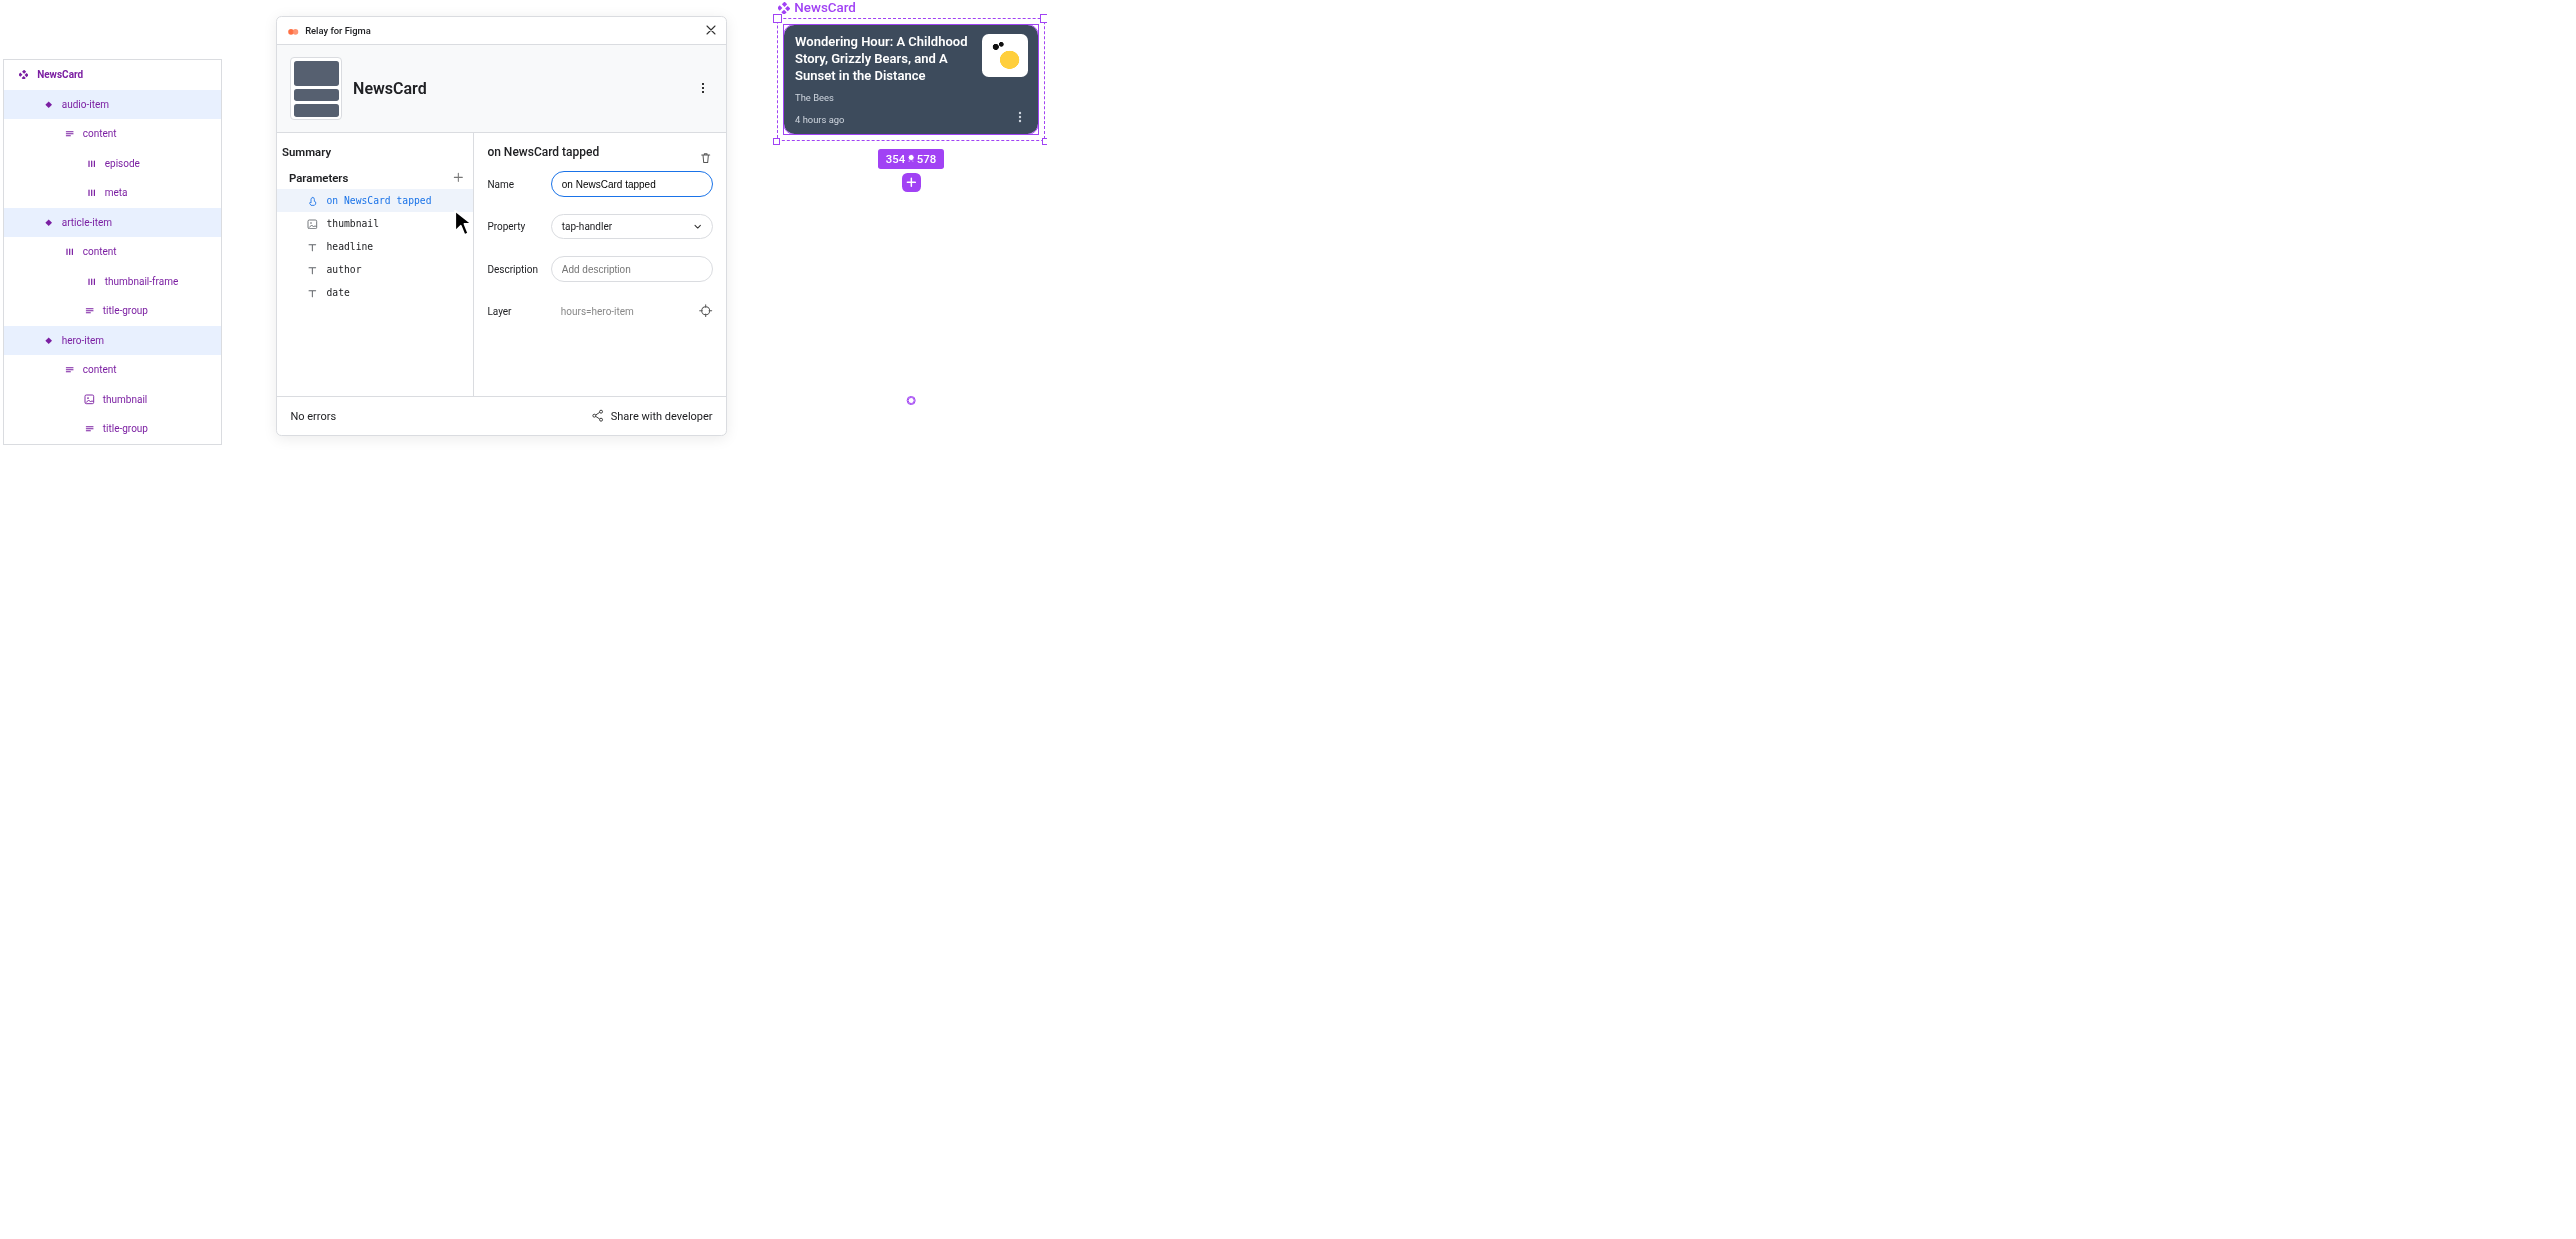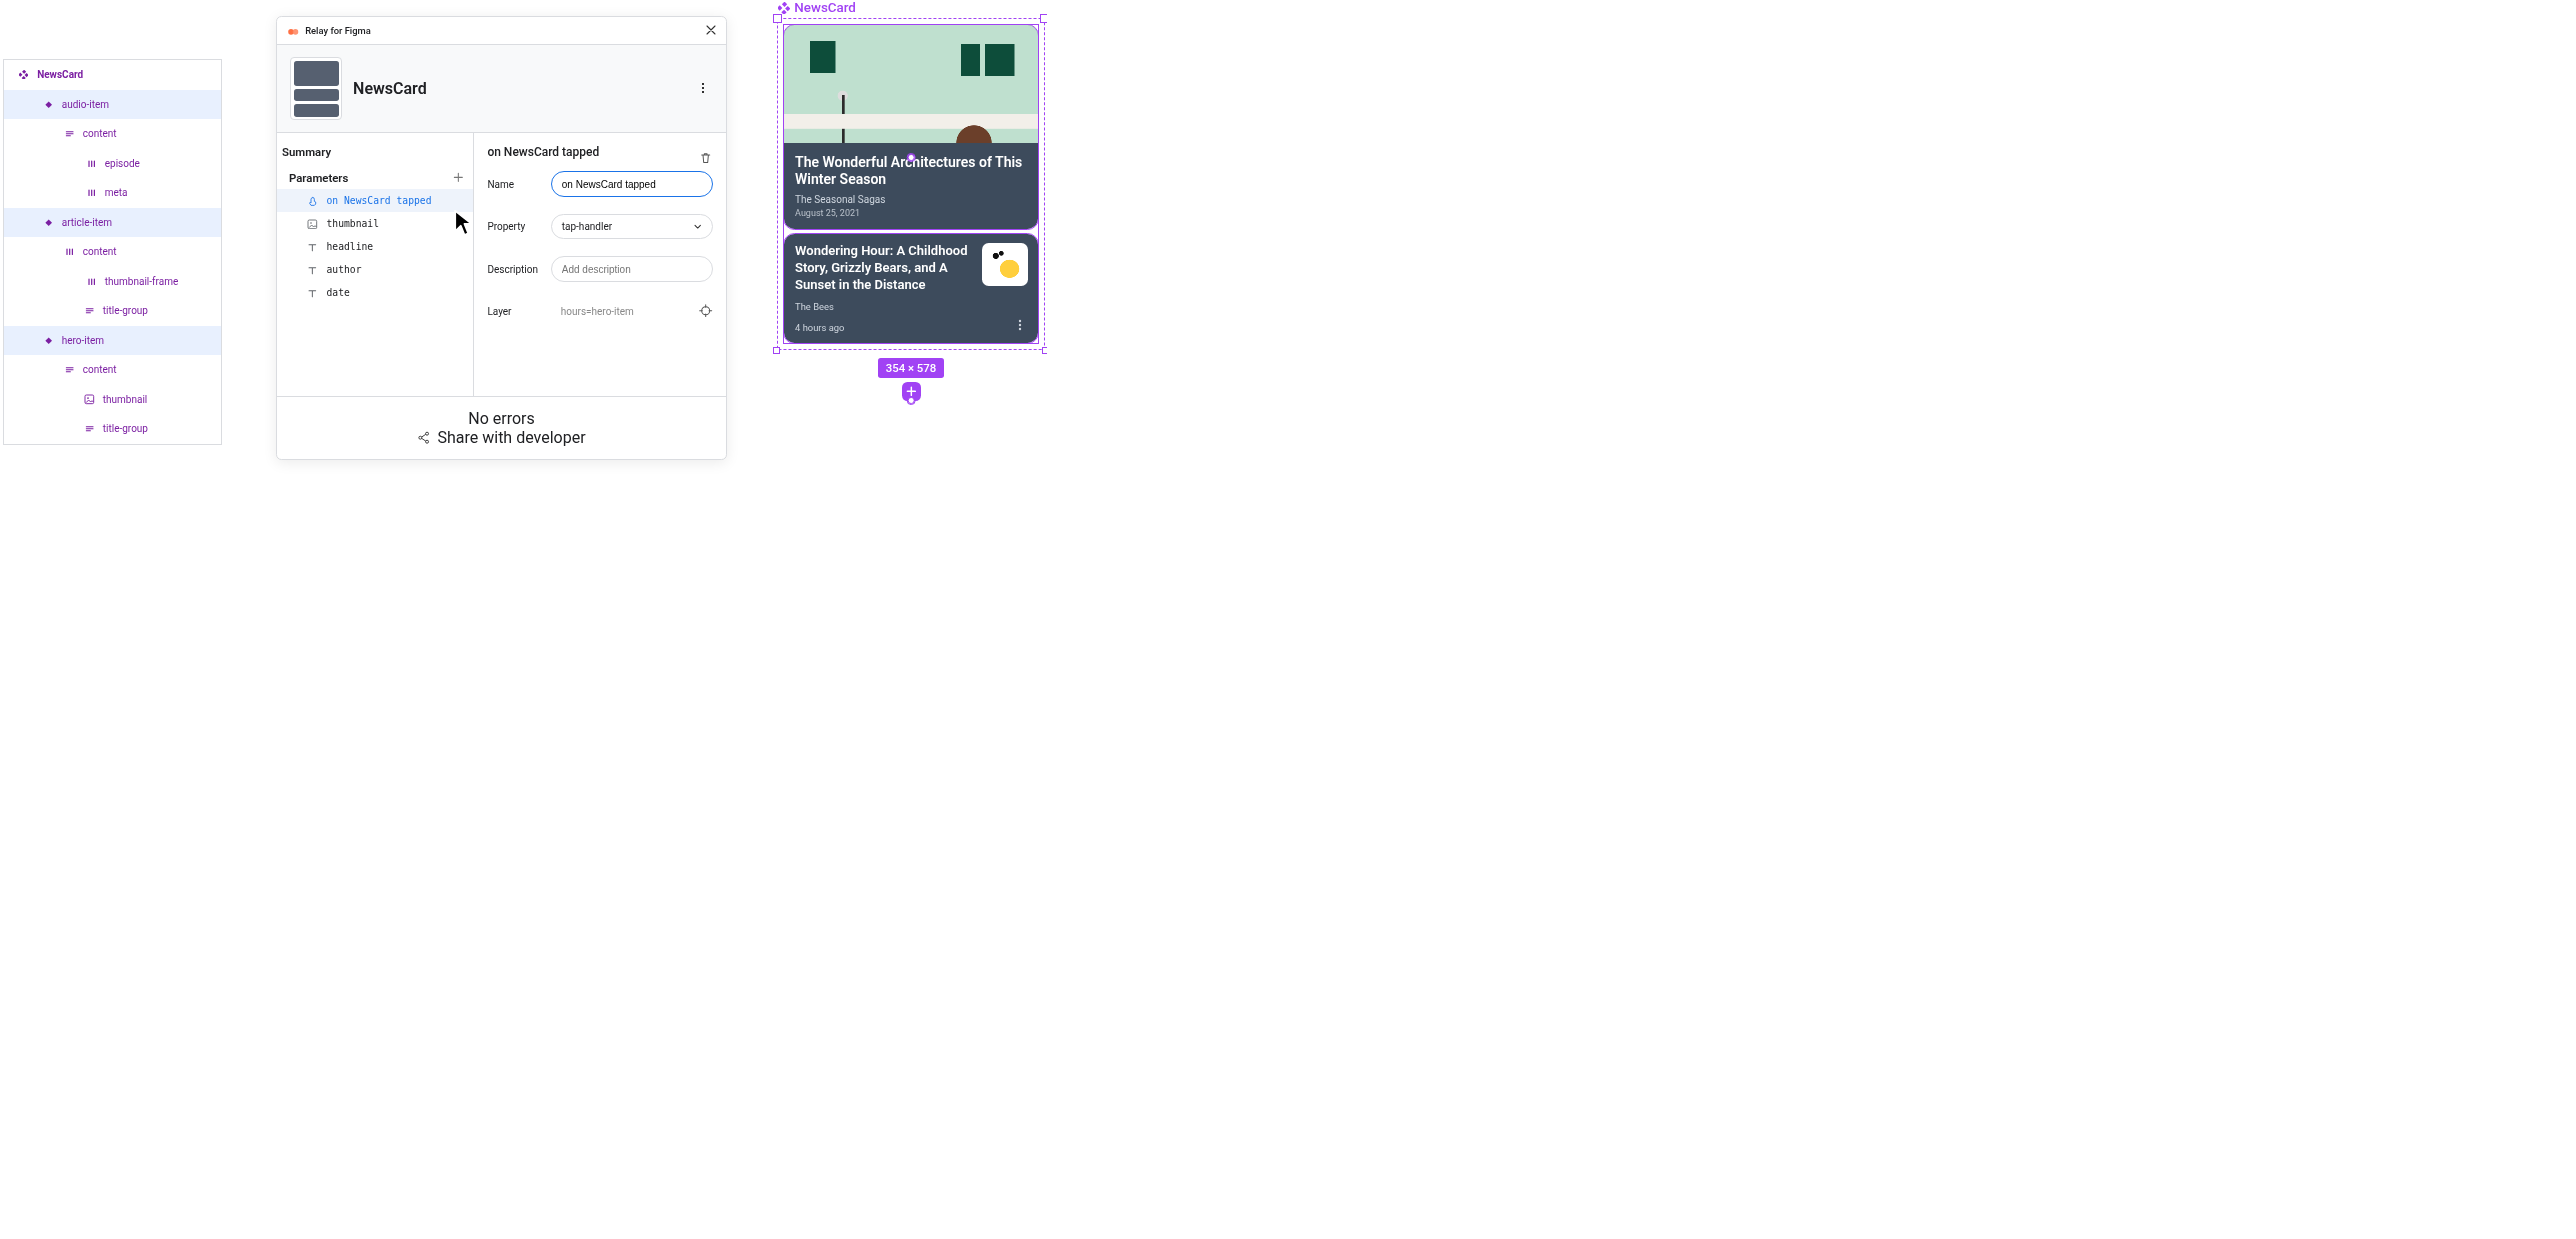--- a/index.html
+++ b/index.html
@@ -136,22 +136,21 @@
   .plugin .right input.name { border: 1.3px solid #1a73e8; }
   .plugin .right .select { display: flex; align-items: center; justify-content: space-between; cursor: pointer; }
   .plugin .right .layer-row { display: flex; align-items: center; }
   .plugin .right .layerval { border: none; color: #888; display: flex; align-items: center; }
   .plugin .right .target { cursor: pointer; color: #5f6368; margin-left: 5.4px; }
 
   .plugin .footer {
     display: flex; align-items: center; justify-content: space-between;
     border-top: 0.7px solid var(--border);
     padding: 12px 13.4px;
-    font-size: 16px;
-    flex-direction: column;
+    font-size: 11px;
   }
   .plugin .footer .share { display: flex; align-items: center; gap: 6.7px; cursor: pointer; }
 
   
   .cursor {
     position: absolute;
     left: 453px;
     top: 209px;
     pointer-events: none;
   }
@@ -553,28 +552,20 @@
     <span>NewsCard</span>
   </div>
 
   <div class="sel-outline">
     <span class="hc1"></span>
       <span class="hc2"></span>
     <div class="card-stack" style="position:relative;">
       <span class="selpin p1"></span>
       <span class="selpin p2"></span>
 
-      <div class="card hero">
-        <div class="photo"></div>
-        <div class="pad">
-          <h2>The Wonderful Architectures of This Winter Season</h2>
-          <div class="pub">The Seasonal Sagas</div>
-          <div class="date">August 25, 2021</div>
-        </div>
-      </div>
 
 
       <div class="card audio">
         <div class="th"></div>
         <h3>Wondering Hour: A Childhood Story, Grizzly Bears, and A Sunset in the Distance</h3>
         <div class="pub">The Bees</div>
         <div class="time">4 hours ago</div>
         <span class="more">
           <svg width="12" height="12" viewBox="0 0 18 18">
               <g fill="#cfd6df">

